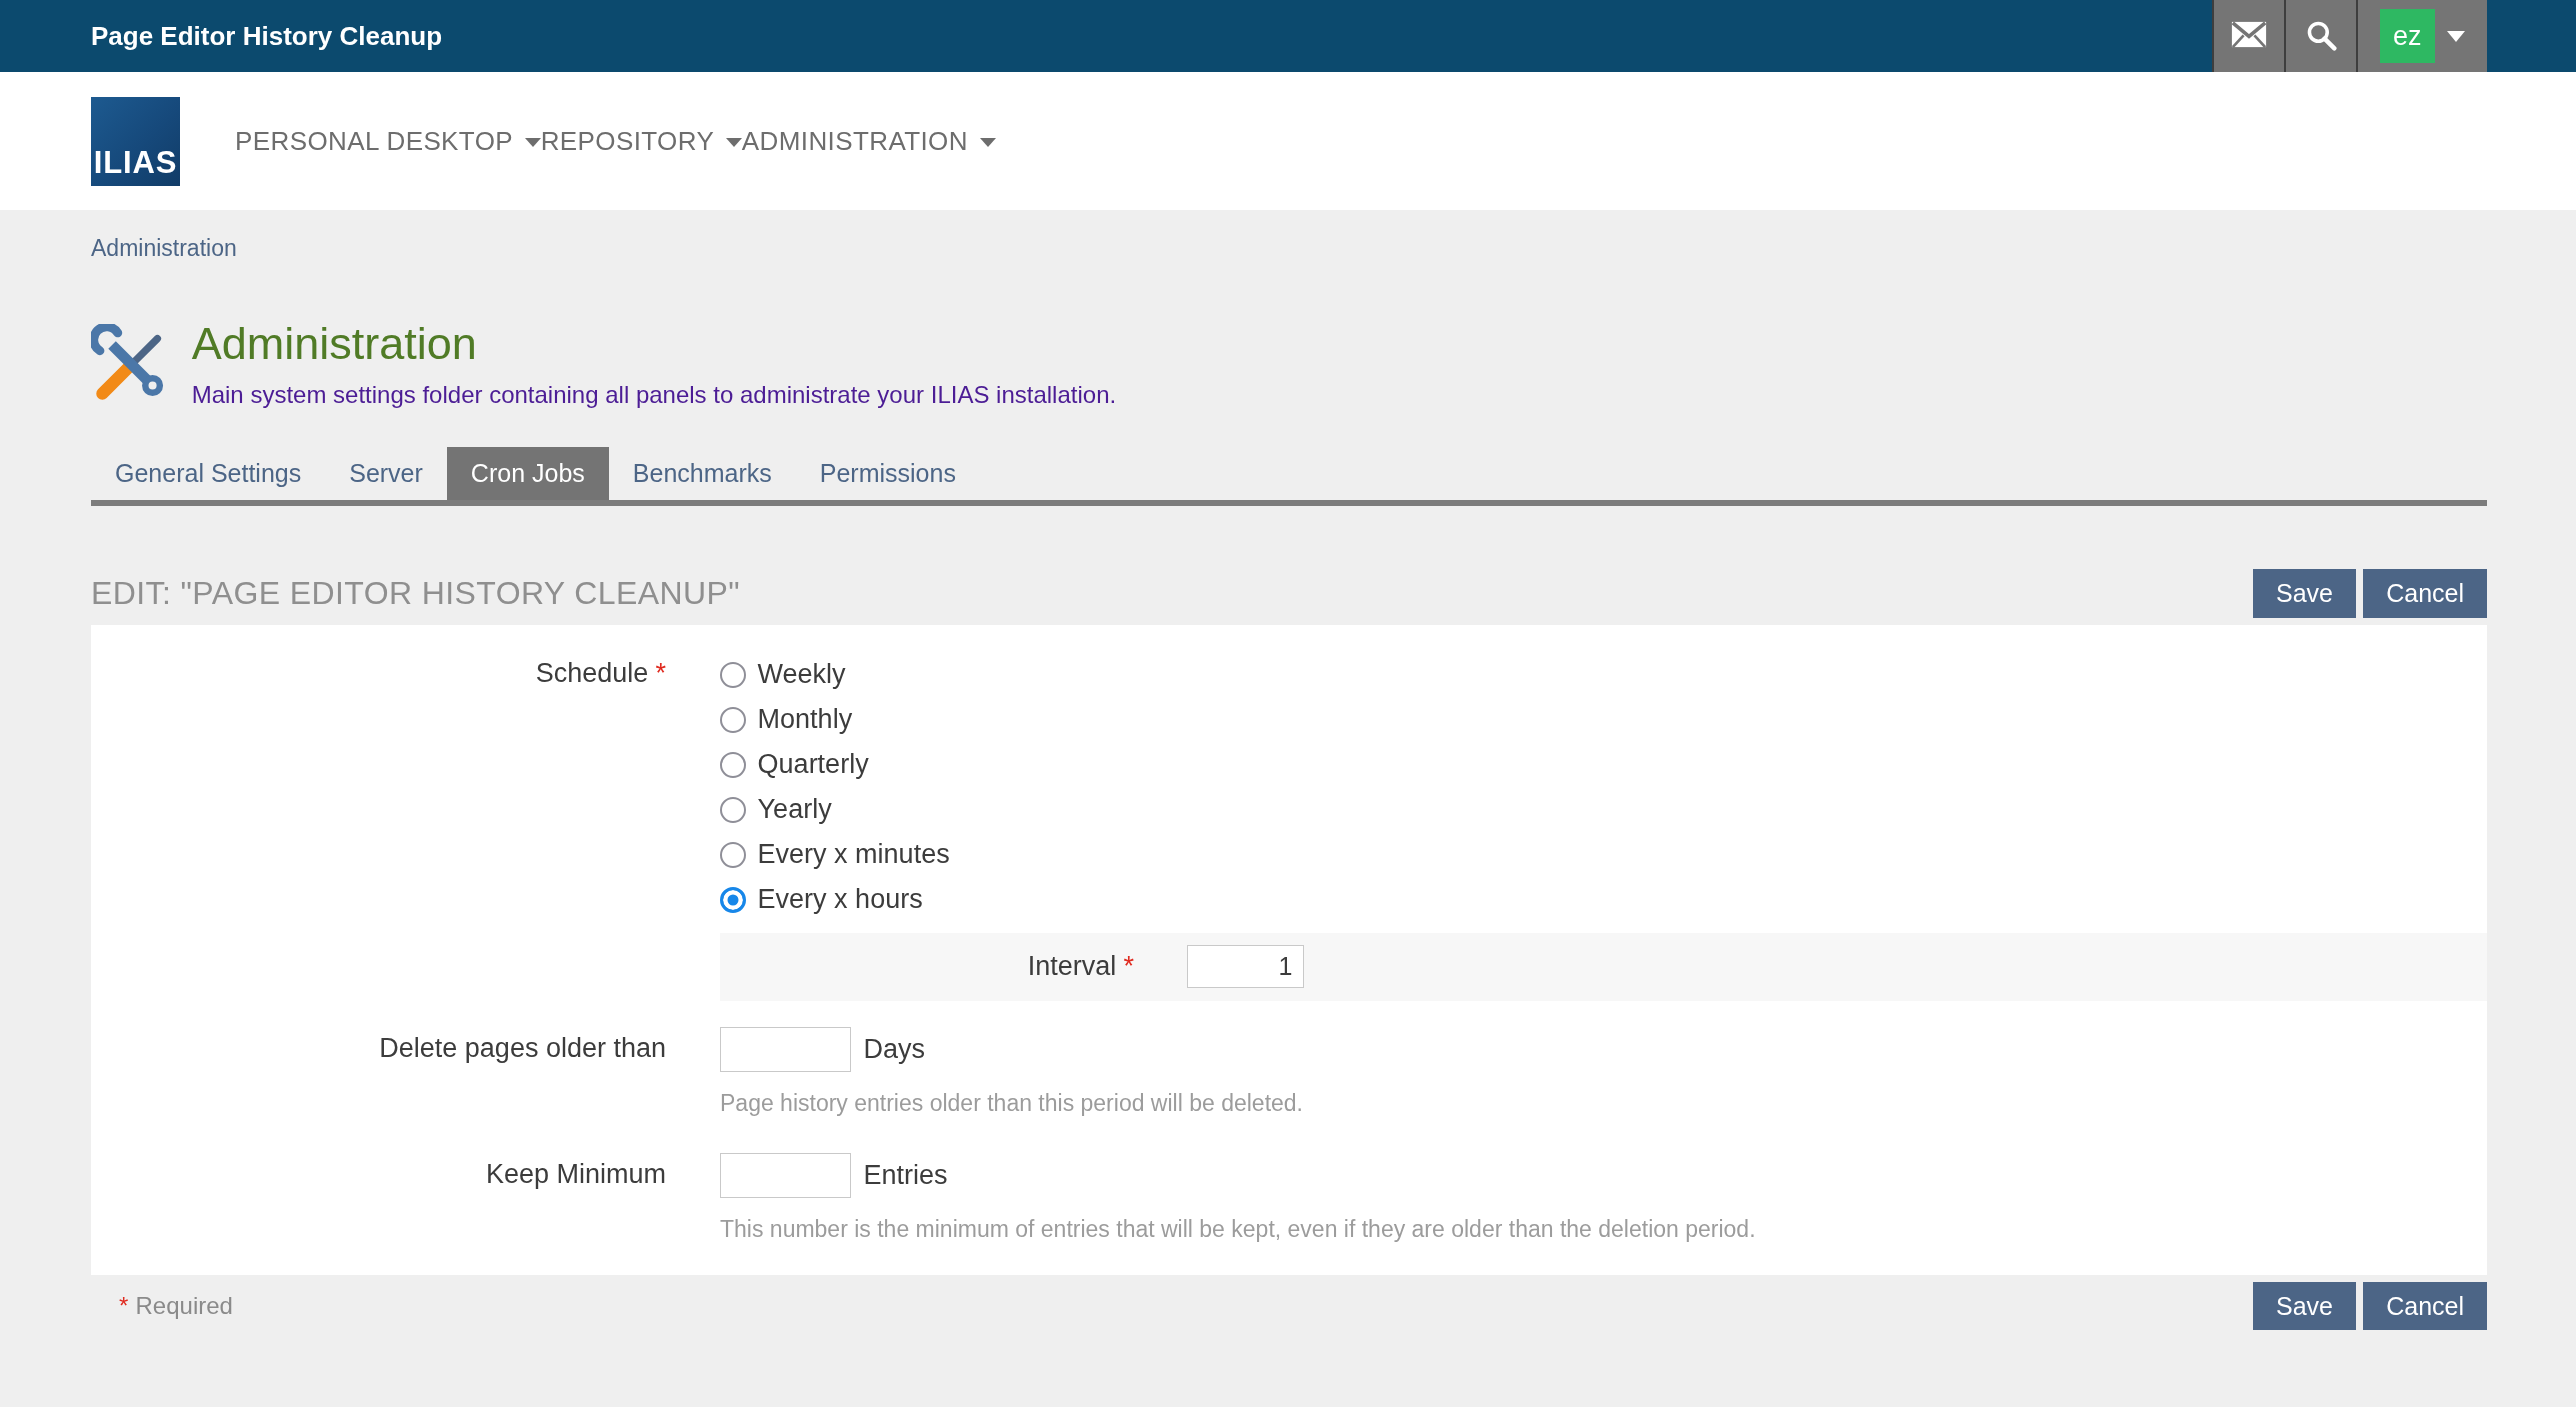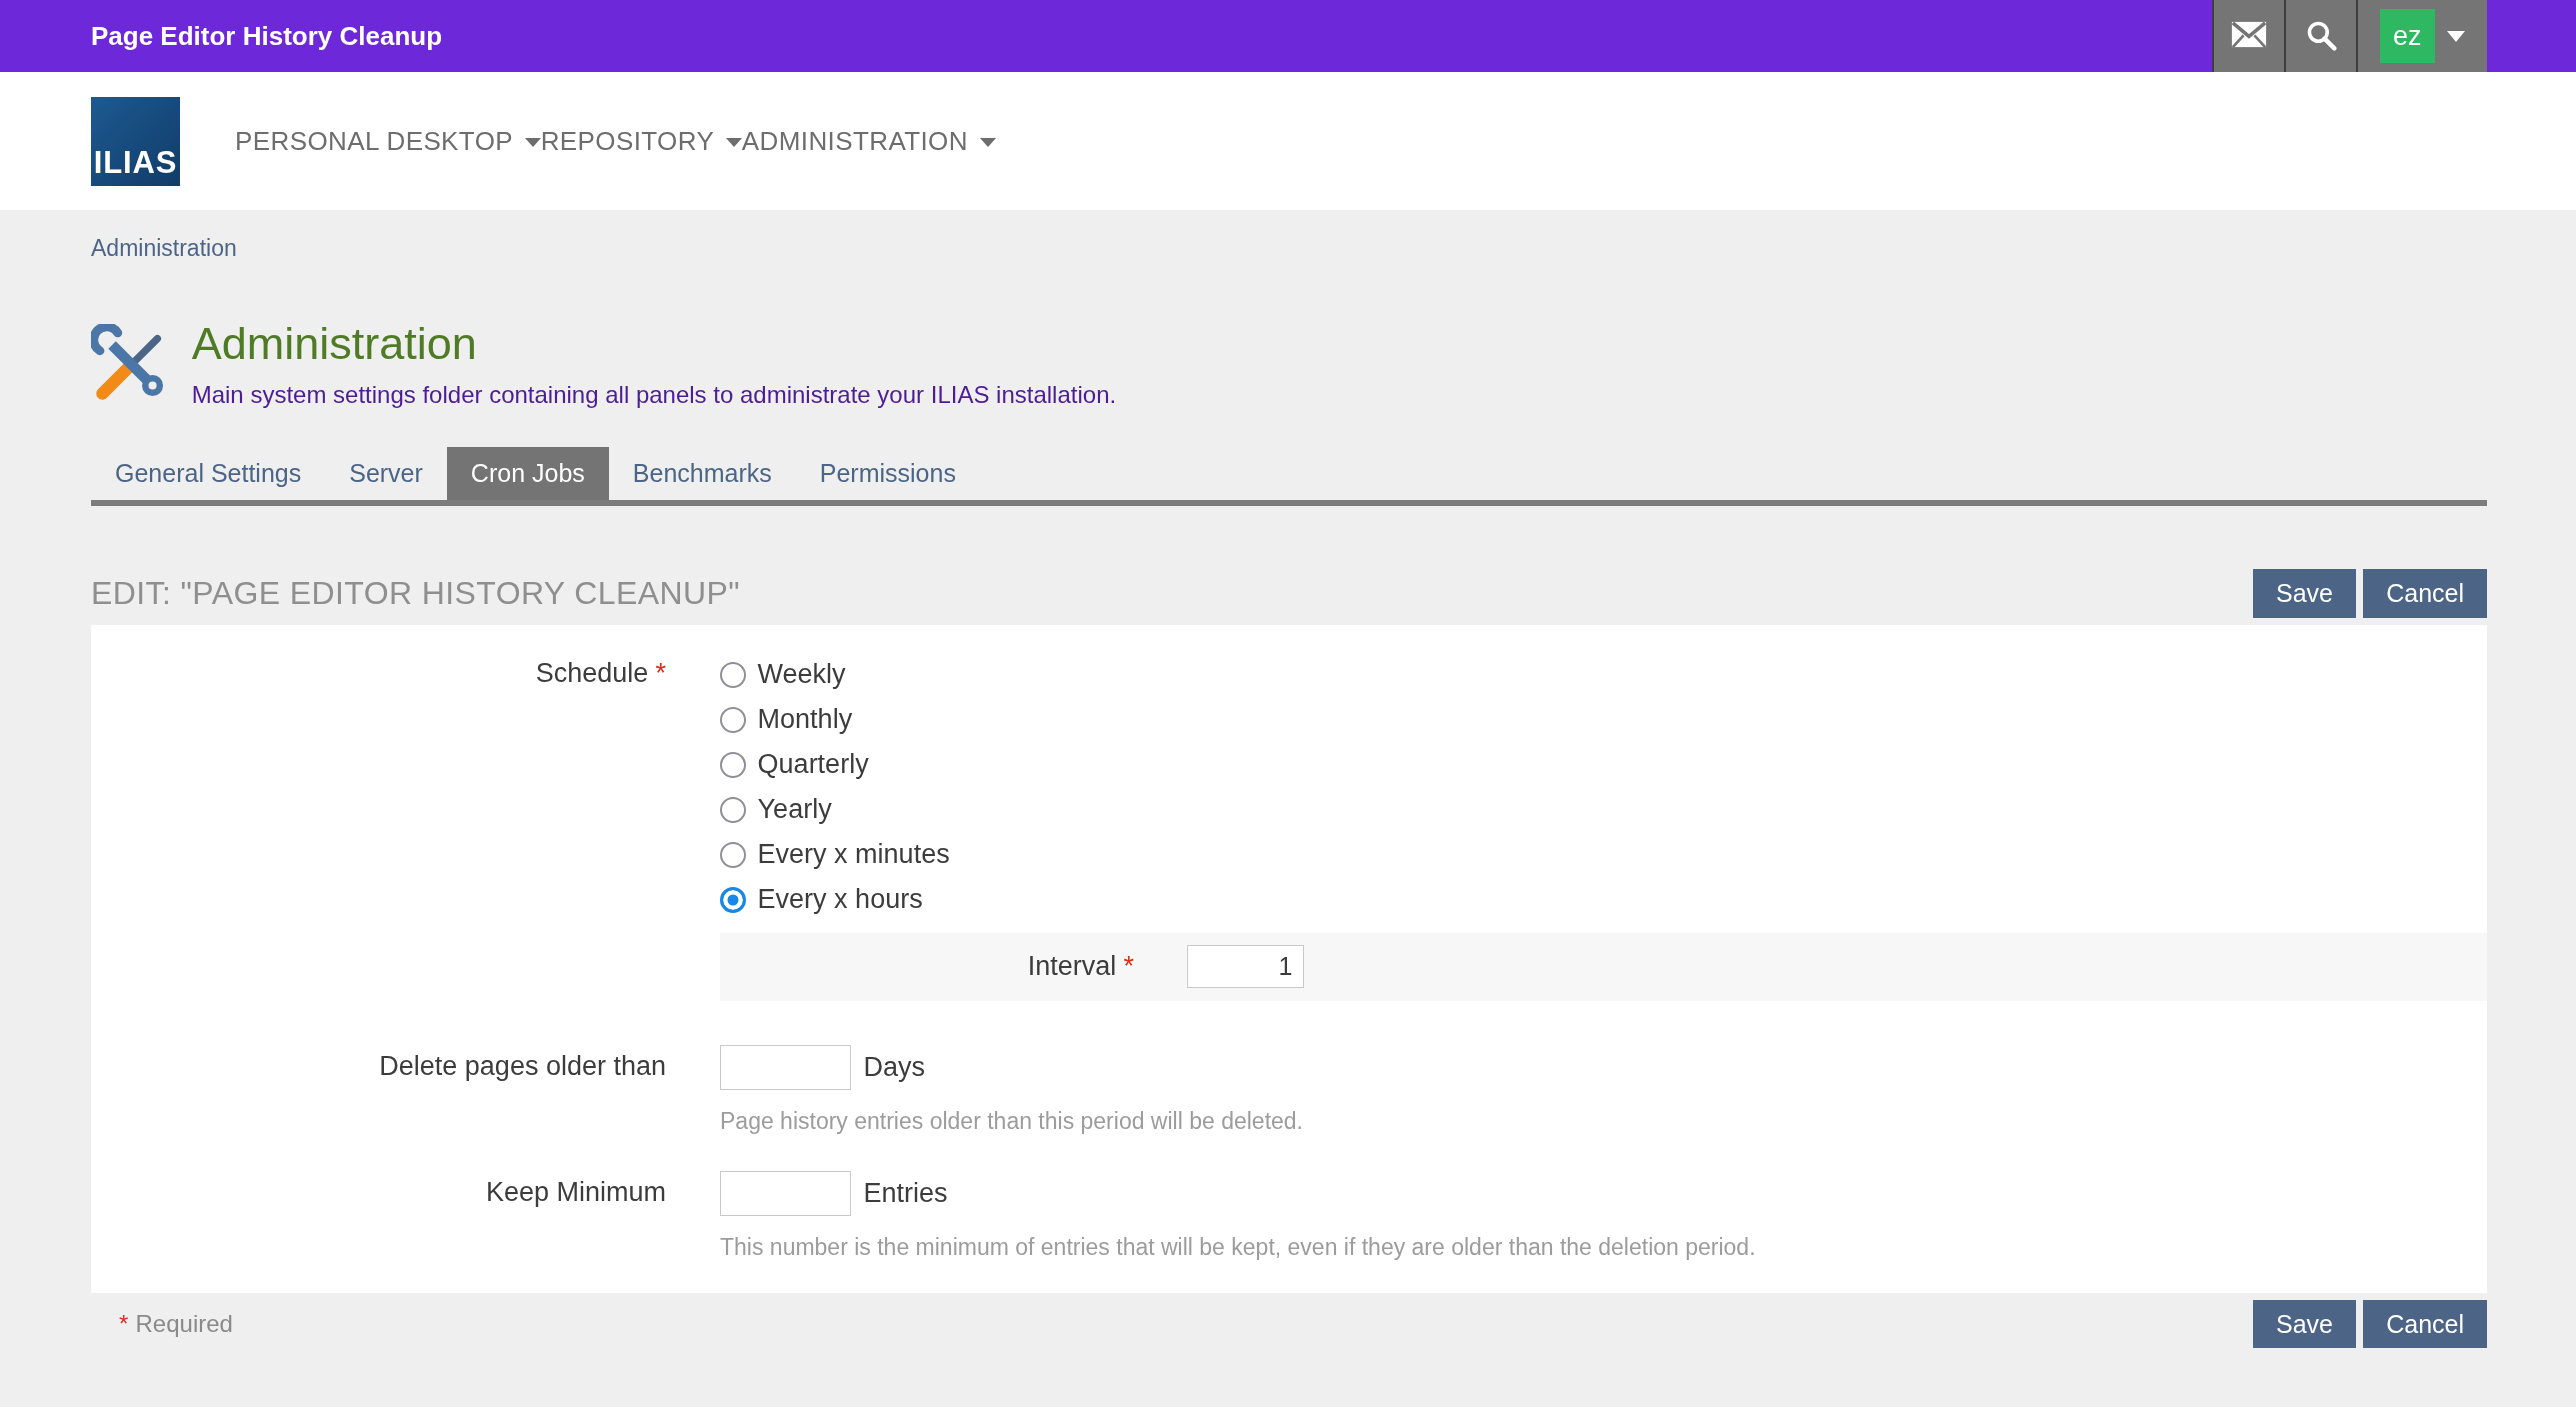--- a/index.html
+++ b/index.html
@@ -5,21 +5,21 @@
   * { box-sizing: border-box; margin: 0; padding: 0; }
   html, body { width: 2576px; height: 1408px; overflow: hidden; }
   body {
     font-family: "Liberation Sans", sans-serif;
     background: #efefef;
     color: #3c3c3c;
   }
 
   
   .topbar {
-    height: 72px; background: #6d28d9;
+    height: 72px; background: #0c4a6e;
     display: flex; align-items: stretch;
   }
   .topbar-title {
     margin-left: 91px; align-self: center;
     font-size: 26px; font-weight: 700; color: #ffffff;
   }
   .topbar-actions { margin-left: auto; margin-right: 89px; display: flex; }
   .tb-btn {
     width: 72px; background: #757575; border: none; cursor: pointer;
     display: flex; align-items: center; justify-content: center;
@@ -125,21 +125,21 @@
   .interval-label {
     width: 414px; text-align: right; font-size: 27px; color: #3c3c3c;
   }
   .interval-input {
     margin-left: 53px; width: 117px; height: 43px;
     border: 1.8px solid #c9c9c9; background: #fff;
     font-size: 25px; font-family: inherit; text-align: right; padding: 0 10.7px;
     color: #3c3c3c;
   }
 
-  .field-block { margin-top: 33px; }
+  .field-block { margin-top: 15px; }
   .field-line { display: flex; align-items: center; }
   .text-input {
     width: 131px; height: 45px; border: 1.8px solid #c9c9c9; background: #fff;
     font-size: 25px; font-family: inherit; padding: 0 10.7px; color: #3c3c3c;
   }
   .unit-label { margin-left: 12.5px; font-size: 27px; color: #3c3c3c; }
   .help-text { margin-top: 18px; font-size: 23px; color: #9c9c9c; }
 
   
   .form-footer {

